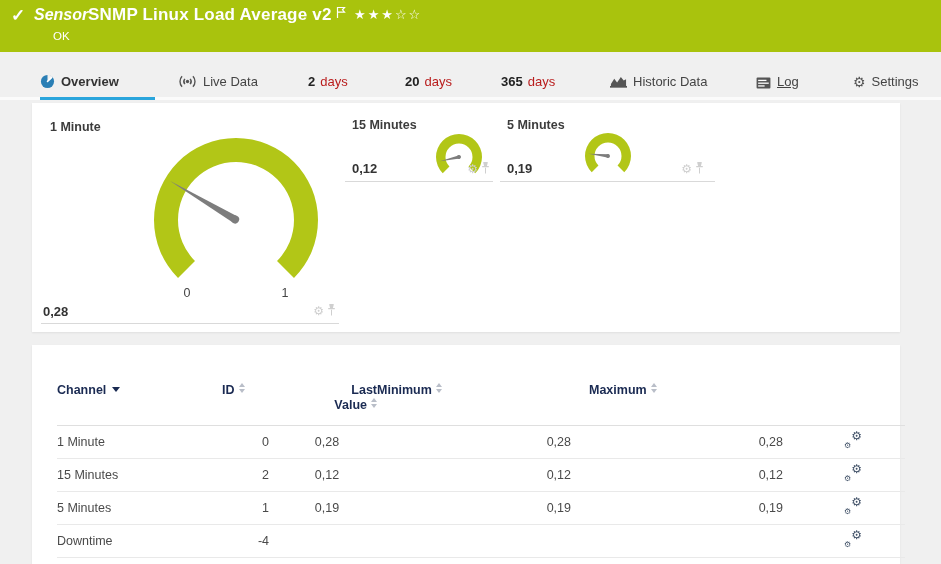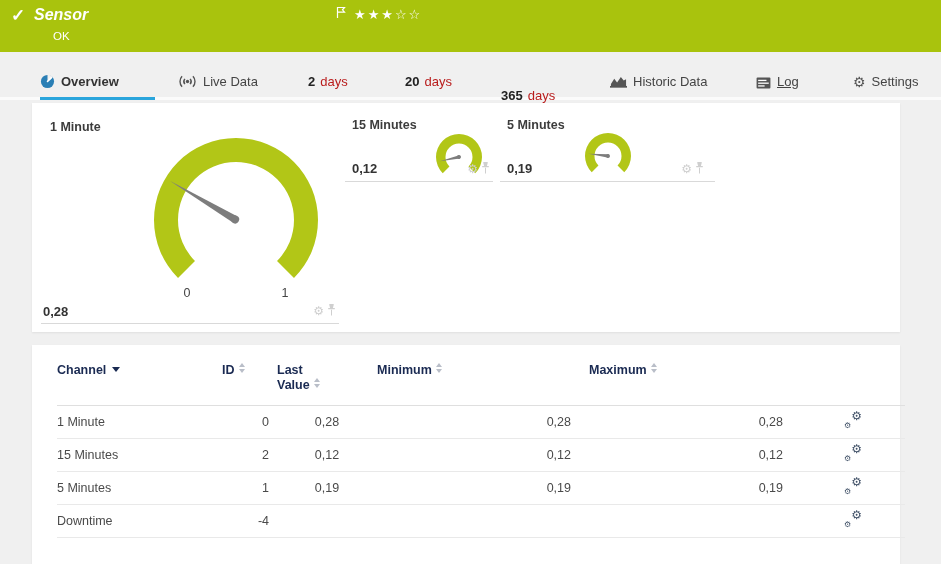--- a/index.html
+++ b/index.html
@@ -43,47 +43,48 @@
   .gicons .ggear { font-size:12px; line-height:12px; }
   svg.gauge { position:absolute; }
   #gauge-primary svg.gauge { left:105px; top:23px; }
   #gauge-mini-0 svg.gauge { left:88px; top:20px; }
   #gauge-mini-1 svg.gauge { left:82px; top:19px; }
   .arc { fill:#b2c617; }
   .needle { fill:#7d7d7d; }
   .gtick { fill:#444; font-size:12.5px; font-family:"Liberation Sans",sans-serif; }
 
   
-  table.chtable { position:absolute; left:25px; top:12px; width:848px; border-collapse:collapse; table-layout:fixed; }
+  table.chtable { position:absolute; left:25px; top:32px; width:848px; border-collapse:collapse; table-layout:fixed; }
   .chtable th { font-size:12.5px; color:#1a2a52; font-weight:bold; text-align:left;
                 vertical-align:top; padding:6px 0 12px 0; border-bottom:1px solid #dfdfdf; cursor:pointer; }
   .chtable td { font-size:12.5px; color:#4a4a4a; height:32px; border-bottom:1px solid #e9e9e9; padding:0; }
   .col-id   { text-align:right; padding-right:8px !important; }
   .col-last { text-align:center; }
   .col-min, .col-max { text-align:right; padding-right:18px !important; }
   .col-edit { text-align:center; }
-  th.col-last { text-align:left; line-height:15px; }
+  th.col-last { text-align:right; line-height:15px; }
 
   .updown { display:inline-block; vertical-align:1px; margin-left:4px; }
   .updown i { display:block; width:0; height:0; border-left:3.5px solid transparent; border-right:3.5px solid transparent; }
   .updown .u { border-bottom:4px solid #b9bec8; margin-bottom:2px; }
   .updown .d { border-top:4px solid #b9bec8; }
   .caret { display:inline-block; margin-left:6px; width:0; height:0; vertical-align:2px;
            border-left:4px solid transparent; border-right:4px solid transparent; border-top:5px solid #1a2a52; }
 
   .editicon { position:relative; display:inline-block; width:18px; height:16px; color:#44546a; cursor:pointer; }
   .editicon .eg-big   { position:absolute; right:0; top:-4px; font-size:12px; }
   .editicon .eg-small { position:absolute; left:0; bottom:-1px; font-size:8px; }
 </style>
 </head>
 <body>
 
 <div class="hdr">
   <span class="hdr-check">✓</span>
   <span class="hdr-kind">Sensor</span>
+  <span class="hdr-title">SNMP Linux Load Average v2</span>
   <span class="hdr-flag">
     <svg width="11" height="13" viewBox="0 0 11 13">
         <path d="M1.5,1 V12 M1.5,1.5 H8.5 L6.5,3.8 8.5,6.1 H1.5" fill="none" stroke="#fff" stroke-width="1.2"></path>
       </svg>
   </span>
   <span class="hdr-stars" id="stars">★★★☆☆</span>
   <span class="hdr-status">OK</span>
 </div>
 
 <div class="tabbar">
@@ -112,21 +113,21 @@
     <span class="tl">Live Data</span>
   </div>
   <div class="tab" style="left:308px;">
     <span class="tnum">2</span>
     <span class="tunit">days</span>
   </div>
   <div class="tab" style="left:405px;">
     <span class="tnum">20</span>
     <span class="tunit">days</span>
   </div>
-  <div class="tab" style="left:501px;margin-top:14px;">
+  <div class="tab" style="left:501px;">
     <span class="tnum">365</span>
     <span class="tunit">days</span>
   </div>
   <div class="tab" style="left:610px;">
     <span class="ticon">
       <svg width="17" height="14" viewBox="0 0 18 14">
           <path fill="#555" d="M1,12 L1,9 4.5,3.5 7.5,7.5 11.5,1.8 14.5,5.5 17,4 17,12 Z"></path>
           <rect x="0" y="11.2" width="18" height="1.8" fill="#555"></rect>
         </svg>
     </span>

